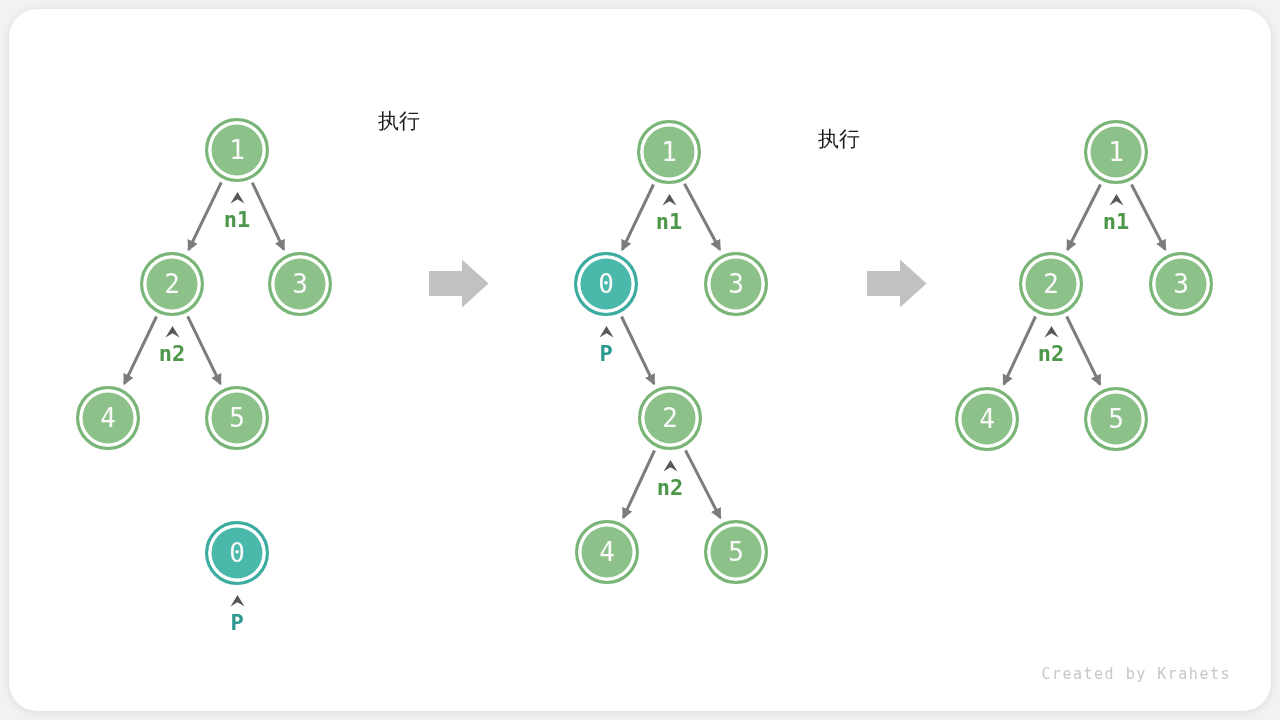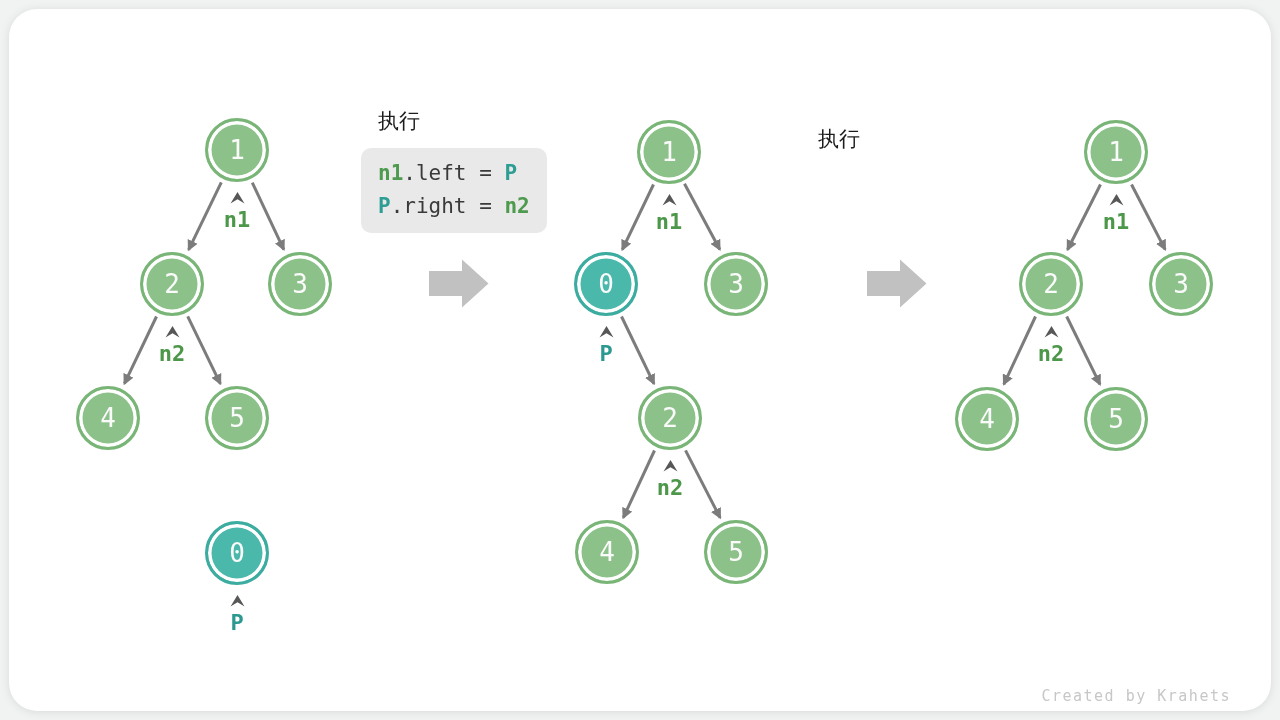--- a/index.html
+++ b/index.html
@@ -73,21 +73,21 @@
     font-size:21px;line-height:33px;
     white-space:pre;
     color:#3a3a3a;
   }
   .tok-plain{color:#3a3a3a;}
   .tok-green{color:#4e9a4e;font-weight:bold;}
   .tok-teal{color:#2e9d93;font-weight:bold;}
 
   .watermark{
     position:absolute;
-    right:40px;bottom:6px;
+    right:40px;bottom:28px;
     font-family:"DejaVu Sans Mono","Liberation Mono",monospace;
     font-size:15px;letter-spacing:1.5px;
     color:#c7c7c7;
   }
 </style>
 </head>
 <body>
 
 <div class="card">
 
@@ -145,24 +145,20 @@
   </div>
   <div class="pointer" style="left:200px;top:585px">
     <svg width="17" height="13" viewBox="0 0 17 13">
       <path d="M1.5,12.5 L8.5,1 L15.5,12.5 L8.5,8.2 Z" fill="#575757"></path>
     </svg>
     <span class="plabel teal-label">P</span>
   </div>
 
   <div class="code-step" style="left:352px;top:98px">
     <div class="step-title">执行</div>
-    <div class="code-box">
-      <div class="code-line"><span class="tok-green">n1</span><span class="tok-plain">.left = </span><span class="tok-teal">P</span></div>
-      <div class="code-line"><span class="tok-teal">P</span><span class="tok-plain">.right = </span><span class="tok-green">n2</span></div>
-    </div>
   </div>
 
   <div class="node green" style="left:628px;top:111px">1</div>
   <div class="node teal" style="left:565px;top:243px">0</div>
   <div class="node green" style="left:695px;top:243px">3</div>
   <div class="node green" style="left:629px;top:377px">2</div>
   <div class="node green" style="left:566px;top:511px">4</div>
   <div class="node green" style="left:695px;top:511px">5</div>
 
   <div class="pointer" style="left:632px;top:184px">

